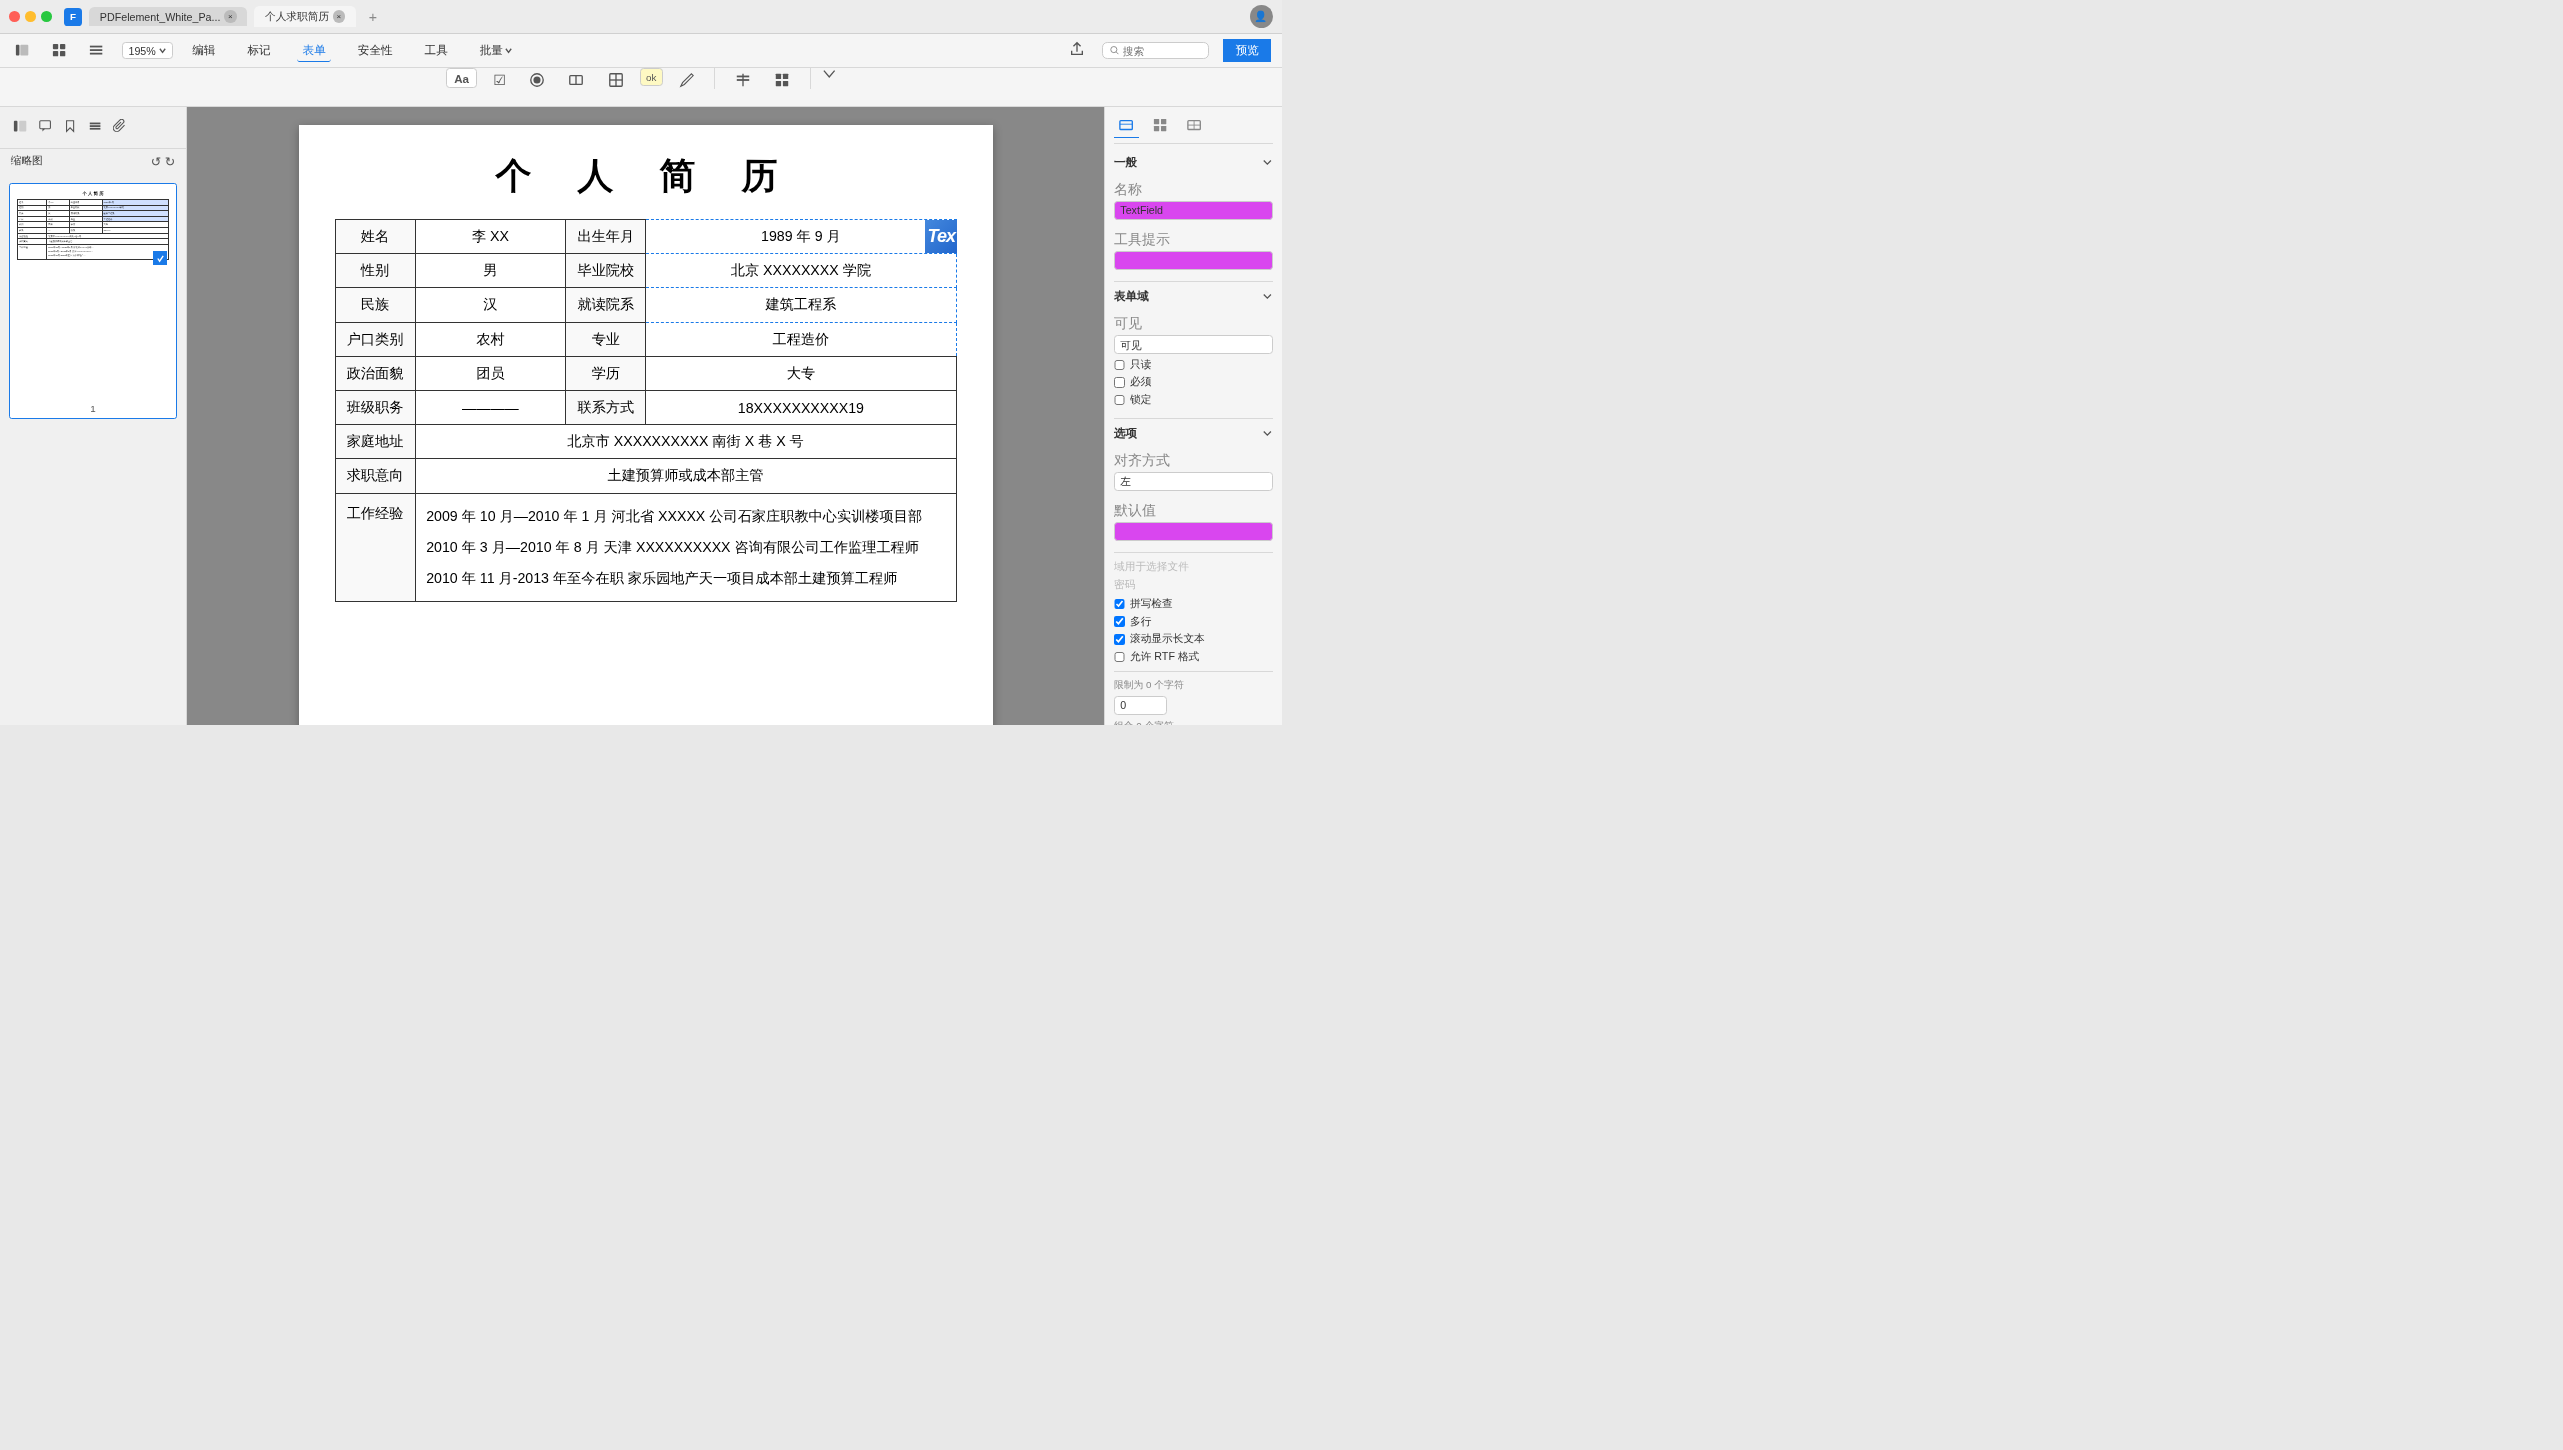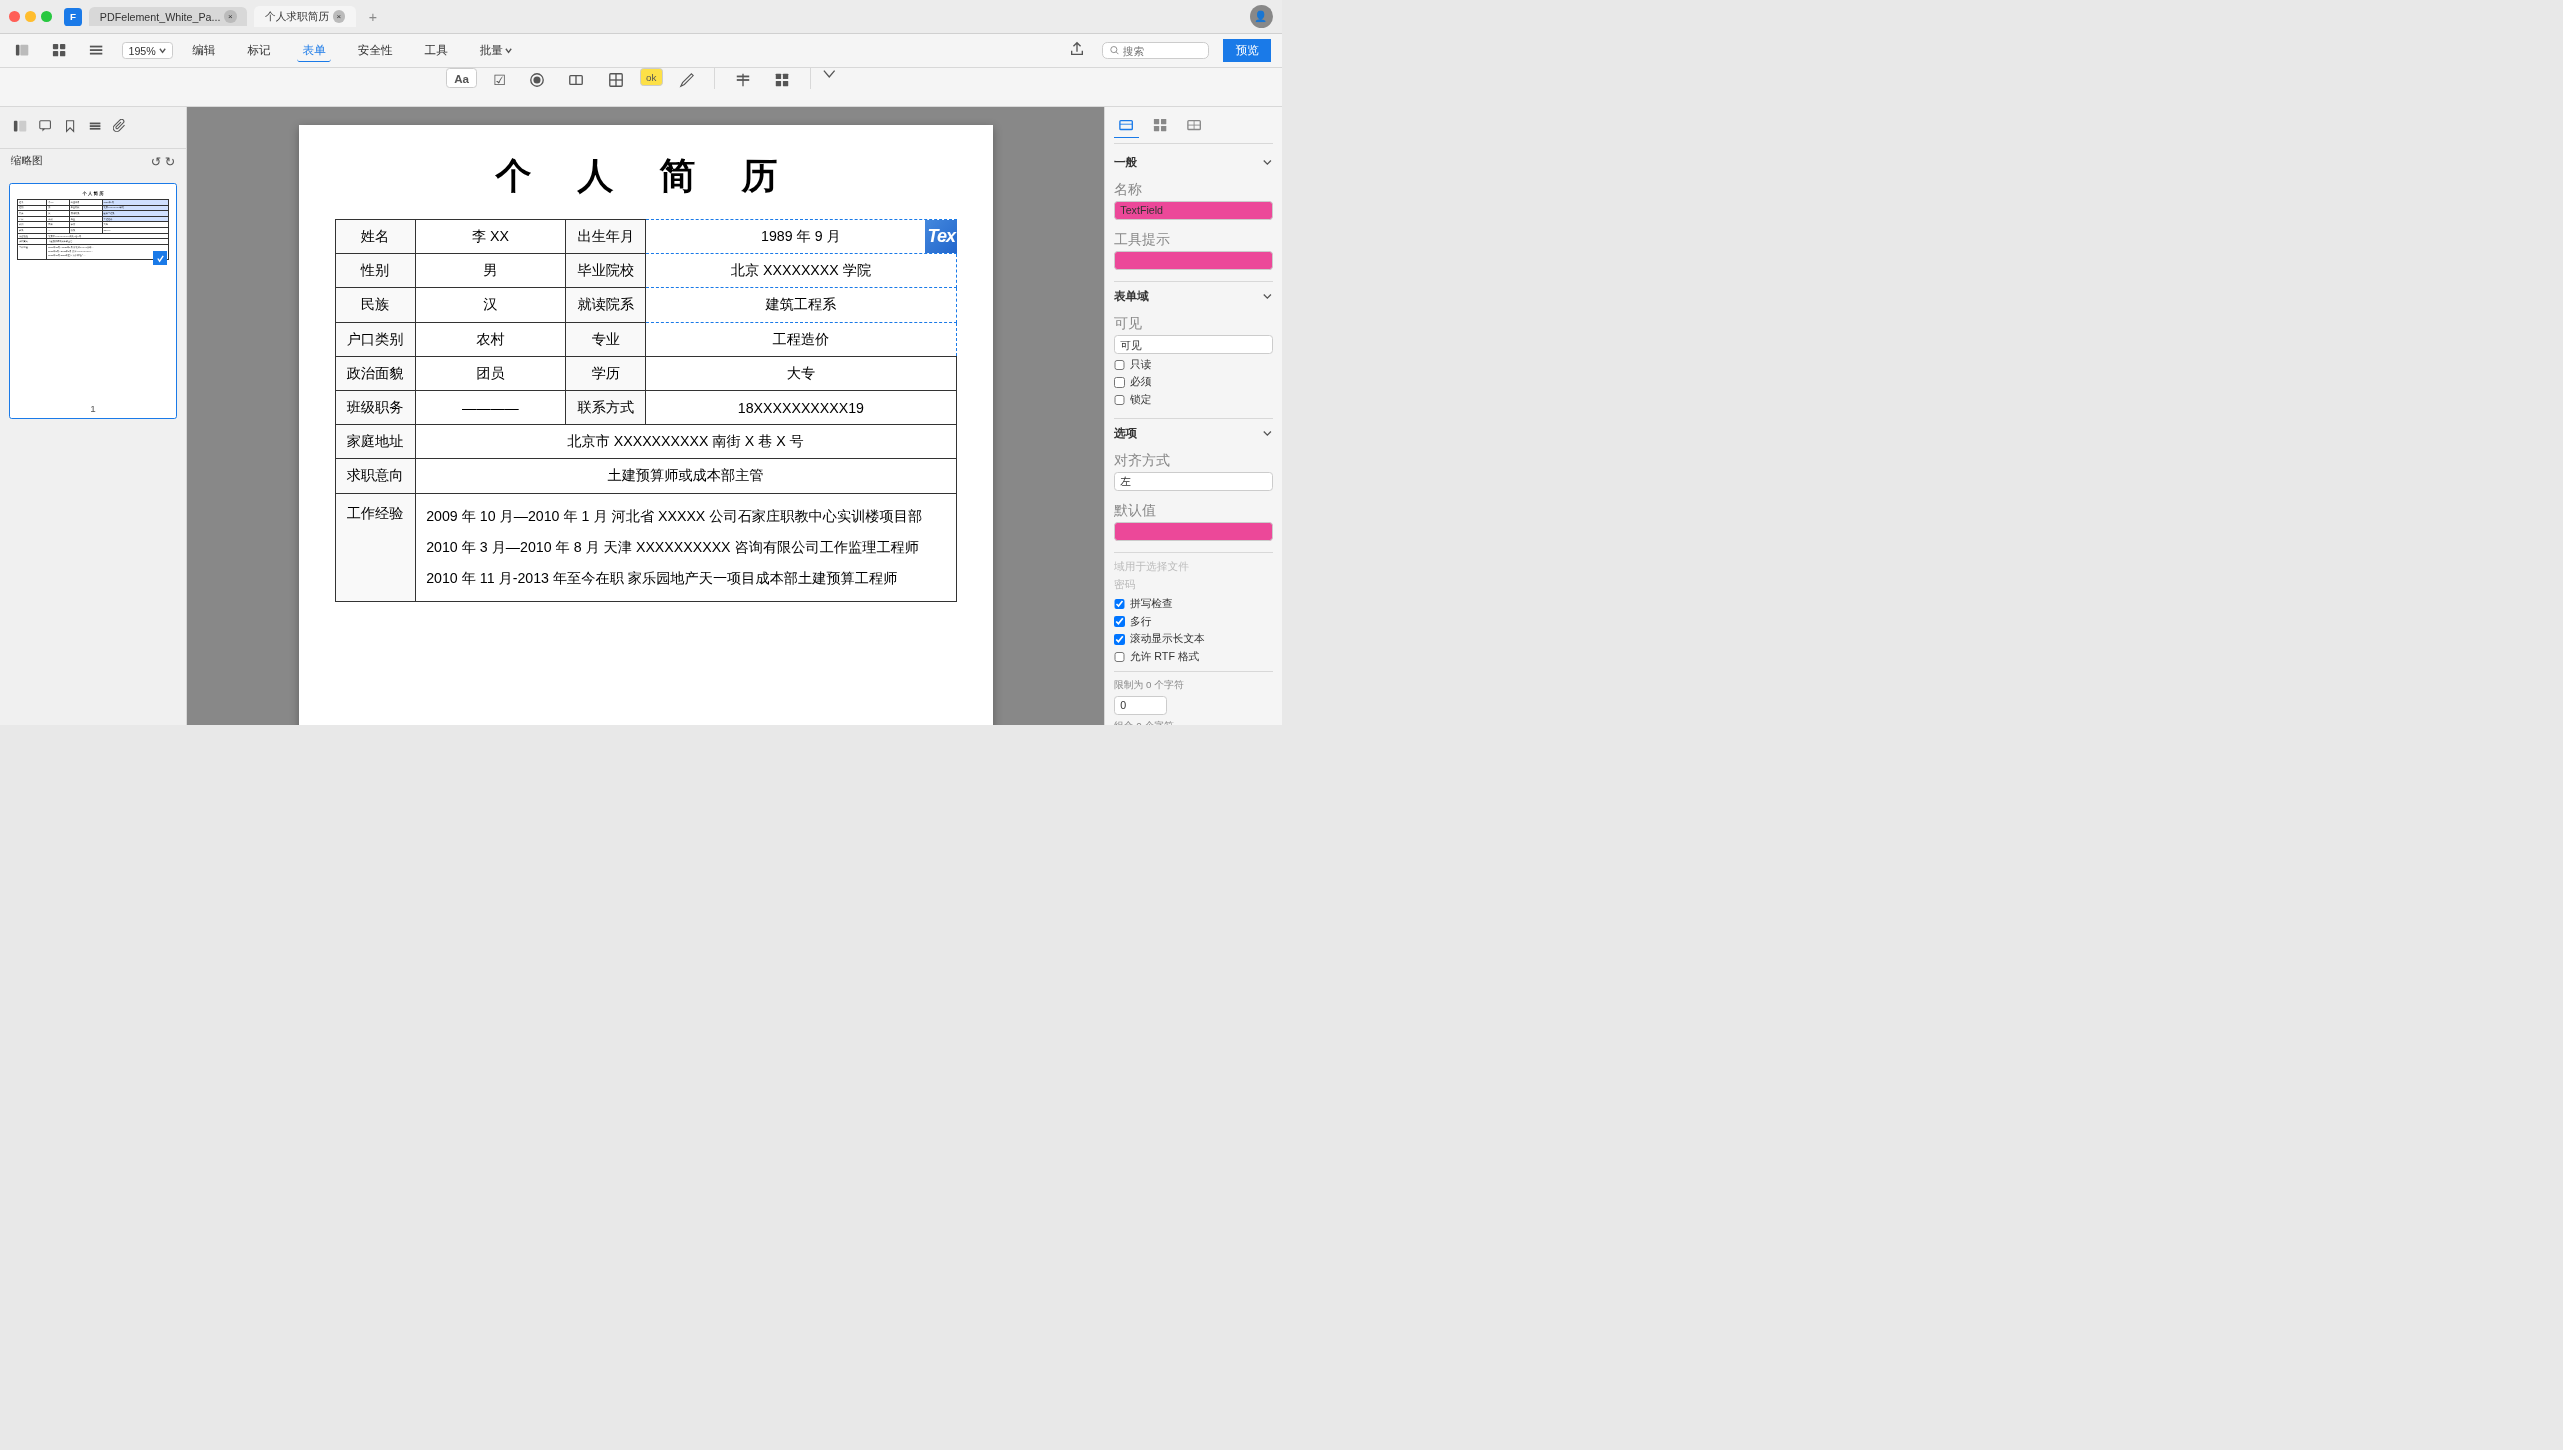--- a/index.html
+++ b/index.html
@@ -61,21 +61,21 @@
 
     
     .right-panel { width: 178px; background: #f5f5f5; border-left: 0.9px solid #d8d8d8; padding: 9px; overflow-y: auto; }
     .panel-tabs { display: flex; gap: 9px; margin-bottom: 10.7px; border-bottom: 0.9px solid #d8d8d8; padding-bottom: 5.3px; }
     .panel-tab { background: none; border: none; cursor: pointer; font-size: 14.2px; color: #555; padding: 1.8px 5.3px; }
     .panel-tab.active { color: #1a7ae8; border-bottom: 1.8px solid #1a7ae8; }
 
     .section-header { display: flex; justify-content: space-between; align-items: center; font-size: 11.6px; font-weight: bold; color: #333; margin-bottom: 7.1px; cursor: pointer; }
     .section-content { margin-bottom: 10.7px; }
     .field-label { font-size: 14px; color: #888; margin-bottom: 1.8px; margin-top: 11px; }
-    .field-value { font-size: 10.7px; color: #333; border: 0.9px solid #ccc; border-radius: 3.6px; padding: 2.7px 5.3px; background: #ec4899; width: 100%; }
+    .field-value { font-size: 10.7px; color: #333; border: 0.9px solid #ccc; border-radius: 3.6px; padding: 2.7px 5.3px; background: #d946ef; width: 100%; }
     .dropdown-select { font-size: 10.7px; color: #333; border: 0.9px solid #ccc; border-radius: 3.6px; padding: 2.7px 5.3px; background: white; width: 100%; appearance: none; cursor: pointer; }
     .toggle-row { display: flex; align-items: center; gap: 5.3px; font-size: 10.7px; color: #333; margin: 3.6px 0; }
     .toggle-checkbox { width: 10.7px; height: 10.7px; cursor: pointer; }
     .number-field { width: 53px; font-size: 10.7px; color: #333; border: 0.9px solid #ccc; border-radius: 3.6px; padding: 2.7px 5.3px; background: white; }
     .divider { border: none; border-top: 0.9px solid #d8d8d8; margin: 7.1px 0; }
     .greyed { color: #bbb; font-size: 10.7px; }
   </style>
 </head>
 <body>
 
@@ -173,21 +173,21 @@
         <line x1="9" y1="4" x2="9" y2="14" stroke="#555" stroke-width="1.5"></line>
       </svg>
   </button>
   <button class="form-tool-btn">
     <svg width="16" height="16" viewBox="0 0 18 18">
         <rect x="2" y="2" width="14" height="14" rx="1" stroke="#555" stroke-width="1.5" fill="none"></rect>
         <line x1="9" y1="2" x2="9" y2="16" stroke="#555" stroke-width="1.5"></line>
         <line x1="2" y1="9" x2="16" y2="9" stroke="#555" stroke-width="1.5"></line>
       </svg>
   </button>
-  <button class="form-tool-btn" style="border:0.9px solid #ccc; background:#fde047; font-size:9.8px; padding:2.7px 5.3px;">
+  <button class="form-tool-btn" style="border:0.9px solid #ccc; background:#fef9c3; font-size:9.8px; padding:2.7px 5.3px;">
     <span>ok</span>
   </button>
   <button class="form-tool-btn" style="font-size:14.2px;">
     <svg width="16" height="16" viewBox="0 0 18 18">
         <path d="M14 2 L16 4 L6 14 L2 16 L4 12 Z" stroke="#555" stroke-width="1.2" fill="none"></path>
       </svg>
   </button>
   <div style="width:0.9px; height:21.4px; background:#d8d8d8; margin:0 3.6px;"></div>
   <button class="form-tool-btn">
     <svg width="16" height="16" viewBox="0 0 18 18">

